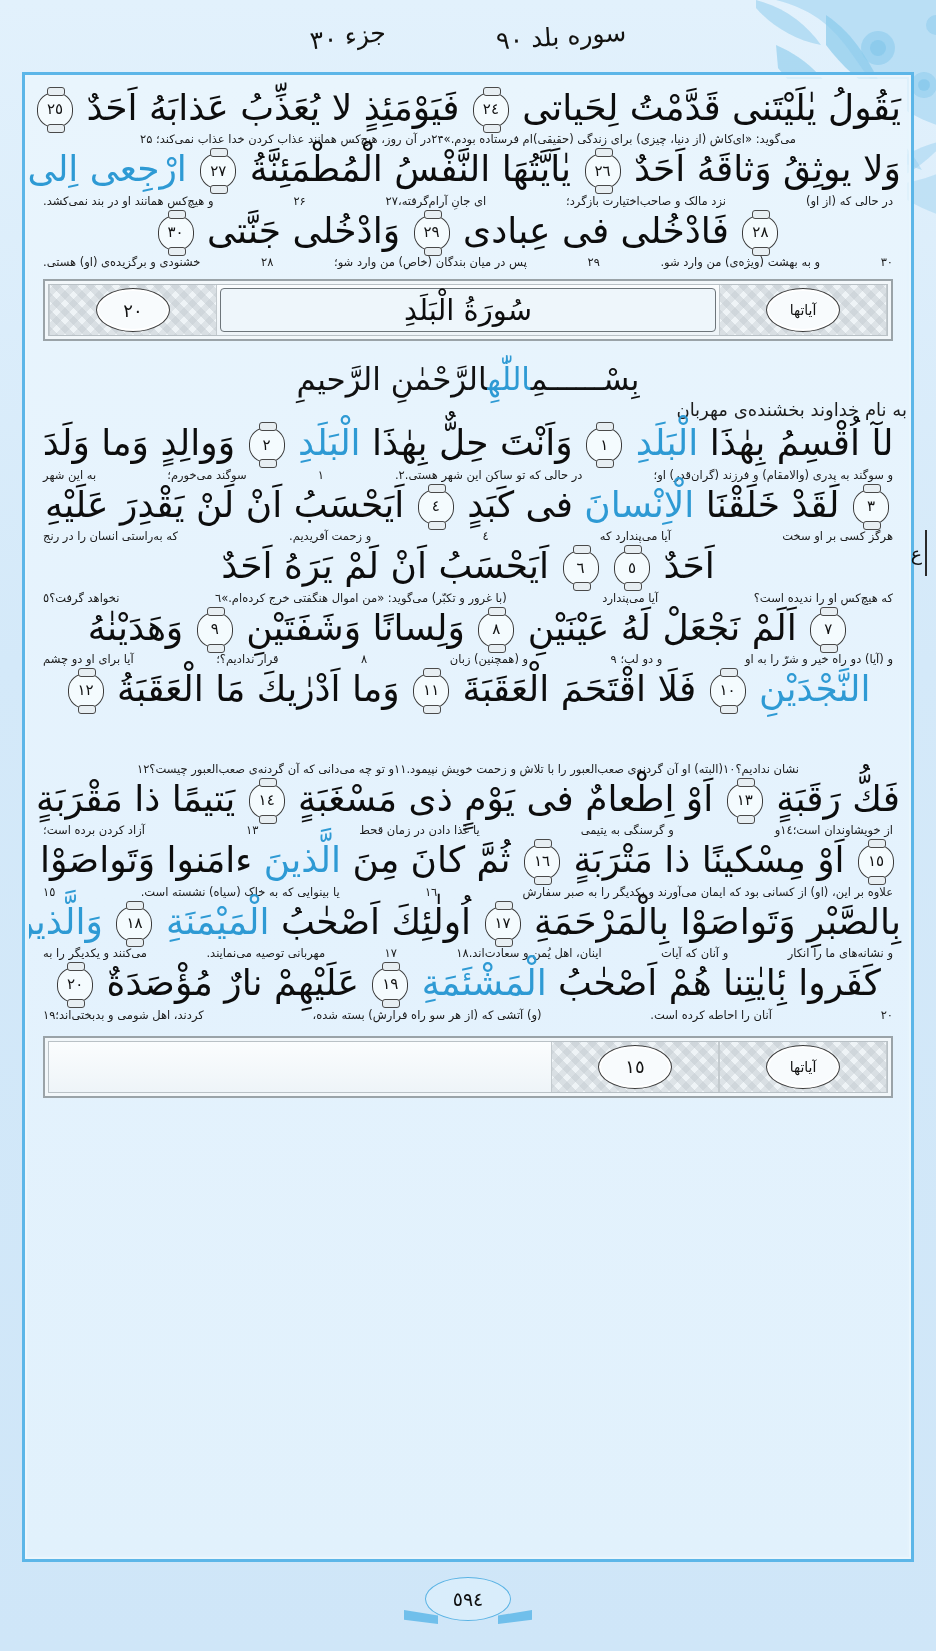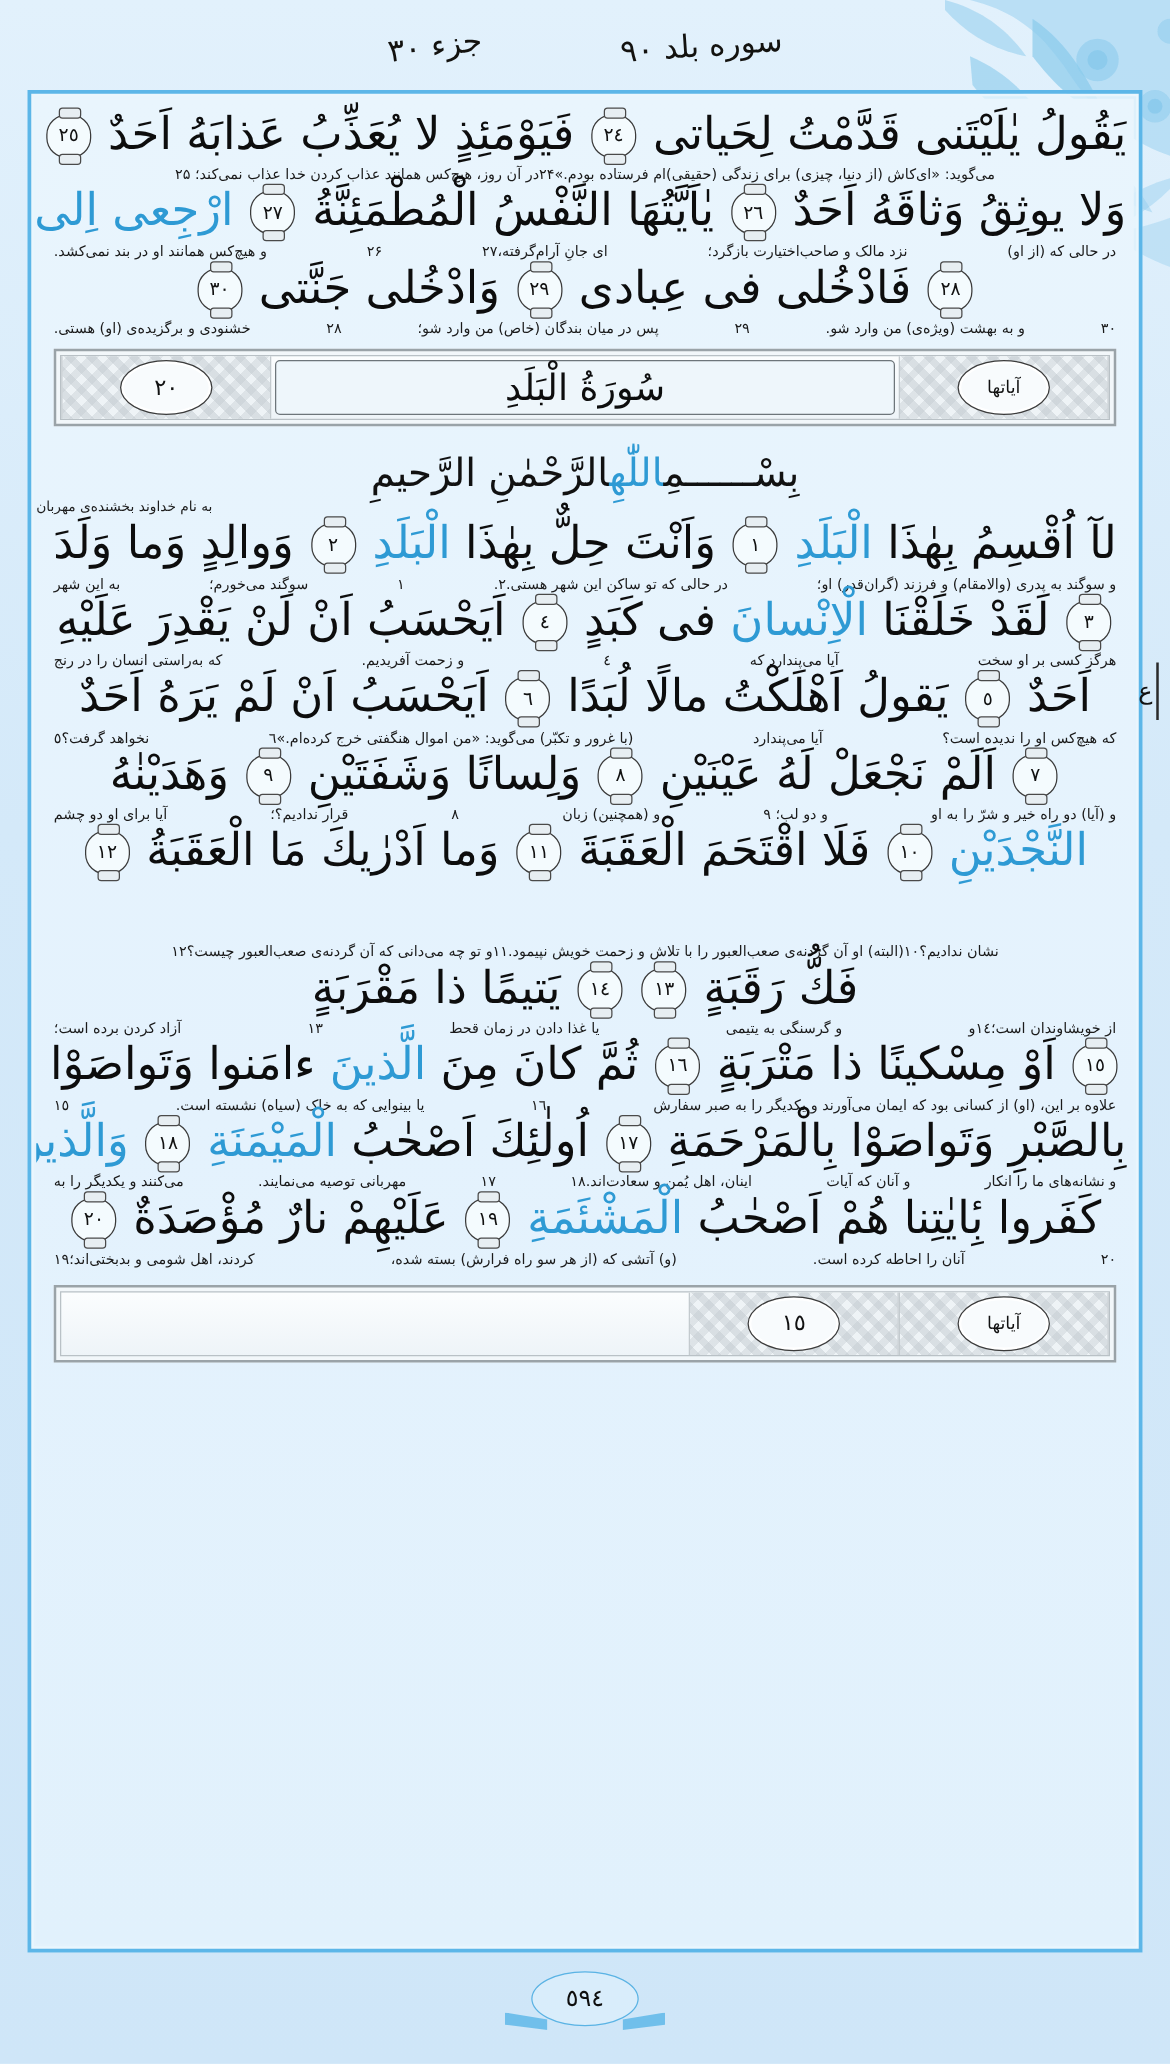--- a/index.html
+++ b/index.html
@@ -191,23 +191,23 @@
     text-align: center;
     direction: rtl;
     font-family: "DejaVu Sans", sans-serif;
     font-size: 31px;
     color: #111;
     padding-top: 10px;
     white-space: nowrap;
   }
   .bismillah .hl { color: #2e9ad4; text-align: center; }
   .bism-trans {
-    text-align: left;
-    direction: rtl;
-    font-size: 11px;
+    text-align: right;
+    direction: rtl;
+    font-size: 18px;
     color: #1d1d1d;
     padding-top: 2px;
     padding-bottom: 2px;
   }
 
   
   .ruku {
     position: absolute;
     right: -16px; top: 455px;
     width: 26px; height: 46px;
@@ -377,21 +377,20 @@
           <span>٤</span>
           <span>و زحمت آفریدیم.</span>
           <span>که به‌راستی انسان را در رنج</span>
         </div>
       </div>
 
       <div class="verse-group">
         <div class="ayah-line">
           <span>اَحَدٌ</span>
           <span class="ayah-num"><span class="medal"></span><span class="n">٥</span></span>
-          <span>يَقولُ اَهْلَكْتُ مالًا لُبَدًا</span>
           <span class="ayah-num"><span class="medal"></span><span class="n">٦</span></span>
           <span>اَيَحْسَبُ اَنْ لَمْ يَرَهُ اَحَدٌ</span>
         </div>
         <div class="trans-line">
           <span>که هیچ‌کس او را ندیده است؟</span>
           <span>آیا می‌پندارد</span>
           <span>(با غرور و تکبّر) می‌گوید: «من اموال هنگفتی خرج کرده‌ام.»٦</span>
           <span>نخواهد گرفت؟٥</span>
         </div>
       </div>
@@ -426,20 +425,21 @@
         </div>
         <div class="trans-line" style="justify-content:center;margin-top:48px;">
           <span>نشان ندادیم؟١٠(البته) او آن گردنه‌ی صعب‌العبور را با تلاش و زحمت خویش نپیمود.١١و تو چه می‌دانی که آن گردنه‌ی صعب‌العبور چیست؟١٢</span>
         </div>
       </div>
 
       <div class="verse-group">
         <div class="ayah-line">
           <span>فَكُّ رَقَبَةٍ</span>
           <span class="ayah-num"><span class="medal"></span><span class="n">١٣</span></span>
+          <span>اَوْ اِطْعامٌ فى يَوْمٍ ذى مَسْغَبَةٍ</span>
           <span class="ayah-num"><span class="medal"></span><span class="n">١٤</span></span>
           <span>يَتيمًا ذا مَقْرَبَةٍ</span>
         </div>
         <div class="trans-line">
           <span>از خویشاوندان است؛١٤و</span>
           <span>و گرسنگی به یتیمی</span>
           <span>یا غذا دادن در زمان قحط</span>
           <span>١٣</span>
           <span>آزاد کردن برده است؛</span>
         </div>

